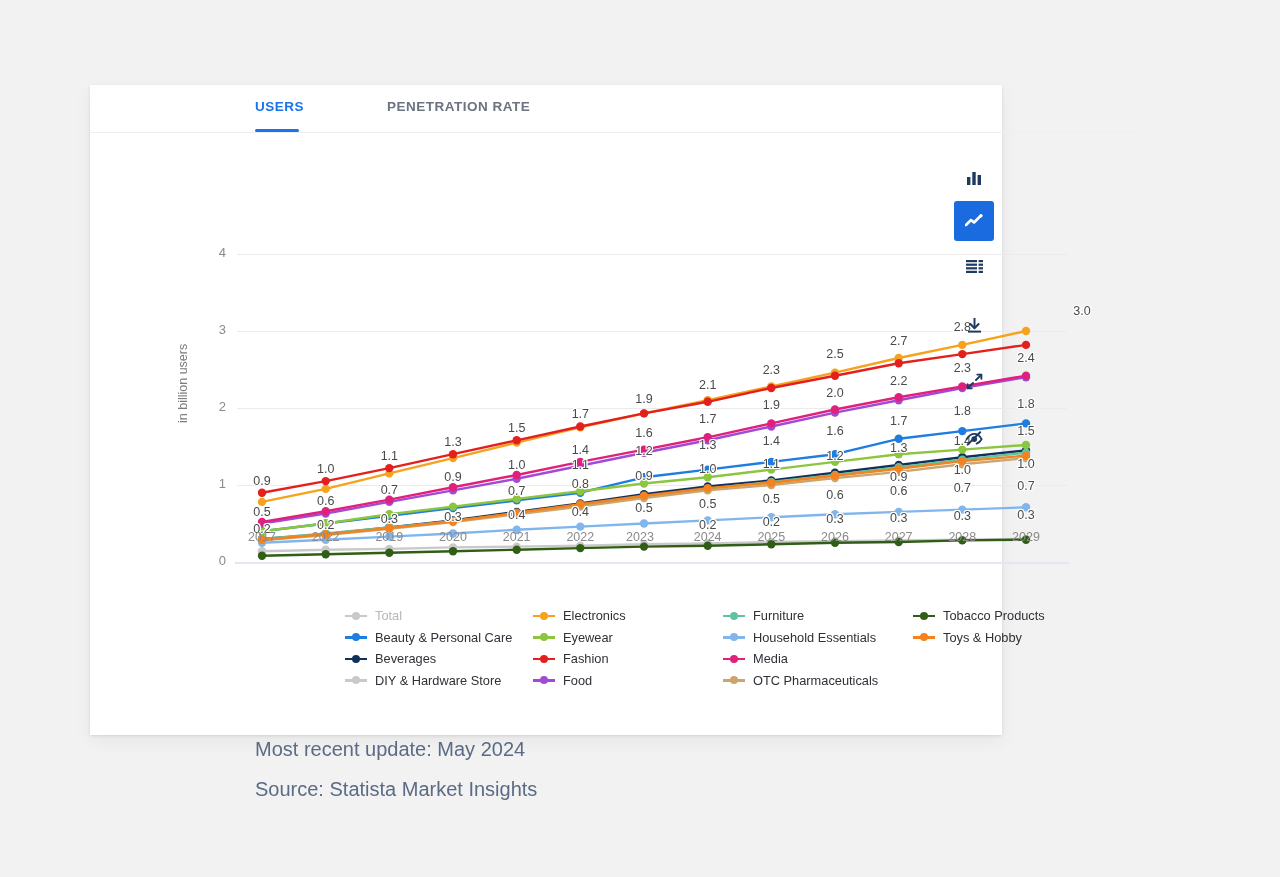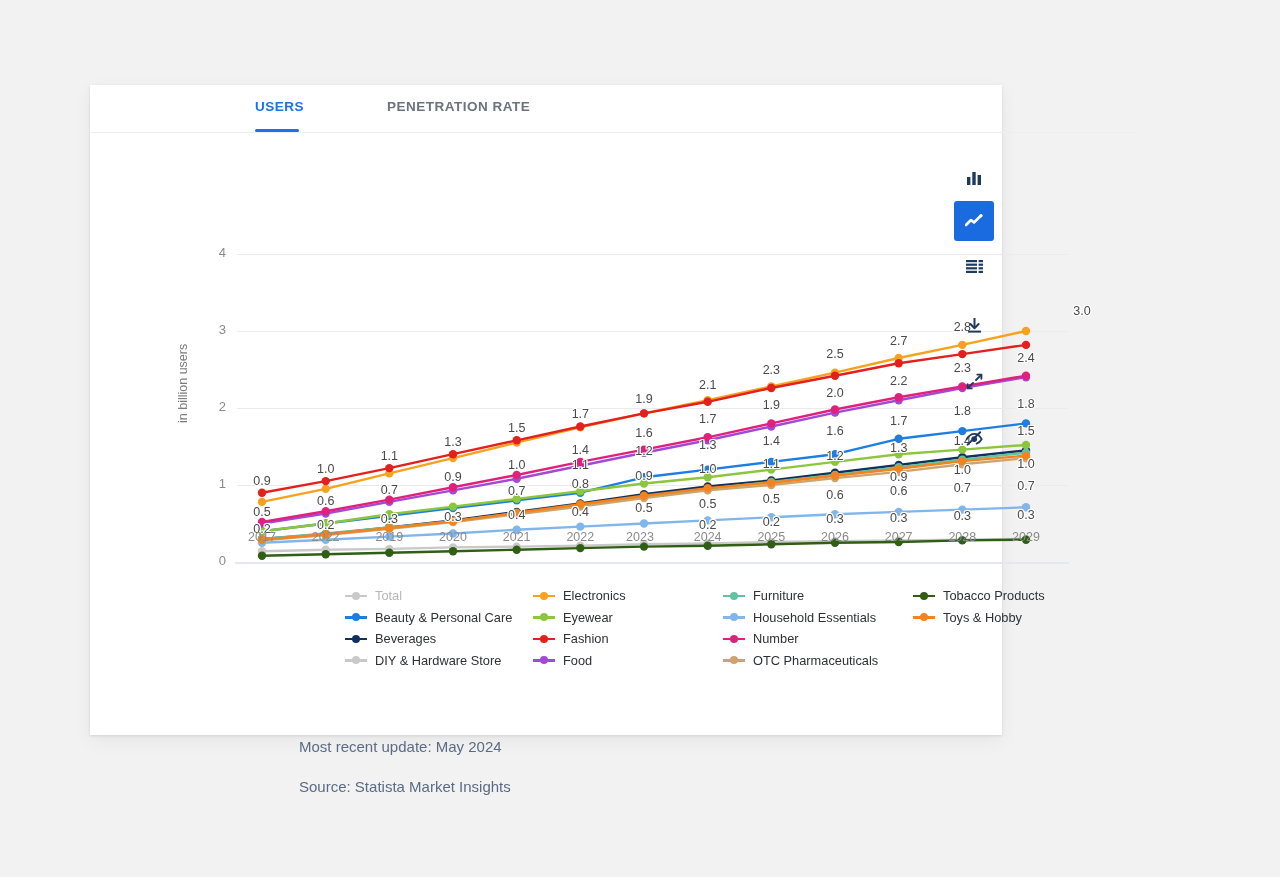--- a/index.html
+++ b/index.html
@@ -110,21 +110,21 @@
     transform: translate(-50%, -50%);
     white-space: nowrap;
     text-shadow:
       1px 1px 0 #fff, -1px 1px 0 #fff, 1px -1px 0 #fff, -1px -1px 0 #fff,
       0 1px 0 #fff, 0 -1px 0 #fff, 1px 0 0 #fff, -1px 0 0 #fff;
   }
 
   
   .legend {
     position: absolute;
-    left: 255px; top: 500px;
+    left: 255px; top: 520px;
     width: 790px;
   }
   .legend-row { display: flex; height: 21.5px; }
   .legend-item {
     display: flex;
     align-items: center;
     font-size: 12.8px;
     color: #2f3136;
     cursor: pointer;
     white-space: nowrap;
@@ -151,23 +151,22 @@
     left: 7px; top: 2px;
     width: 8px; height: 8px;
     border-radius: 50%;
     display: block;
   }
 
   
   .meta {
     position: absolute;
     left: 165px;
-    font-size: 15px;
+    font-size: 20px;
     color: #5b6b84;
-    margin-left: 44px;
   }
   .meta-update { top: 653px; }
   .meta-source { top: 693px; }
 
   
   .toolbar {
     position: absolute;
     right: 0; top: 48px;
     width: 52px;
   }
@@ -592,21 +591,21 @@
               <i style="background: rgb(227, 32, 29);"></i>
               <b style="background: rgb(227, 32, 29);"></b>
             </span>
             <span>Fashion</span>
           </div>
           <div class="legend-item lg-col-2">
             <span class="lg-marker">
               <i style="background: rgb(224, 33, 124);"></i>
               <b style="background: rgb(224, 33, 124);"></b>
             </span>
-            <span>Number</span>
+            <span>Media</span>
           </div>
           <div class="legend-item lg-col-3"></div>
         </div>
         <div class="legend-row">
           <div class="legend-item lg-col-0">
             <span class="lg-marker">
               <i style="background: rgb(201, 201, 201);"></i>
               <b style="background: rgb(201, 201, 201);"></b>
             </span>
             <span>DIY &amp; Hardware Store</span>

